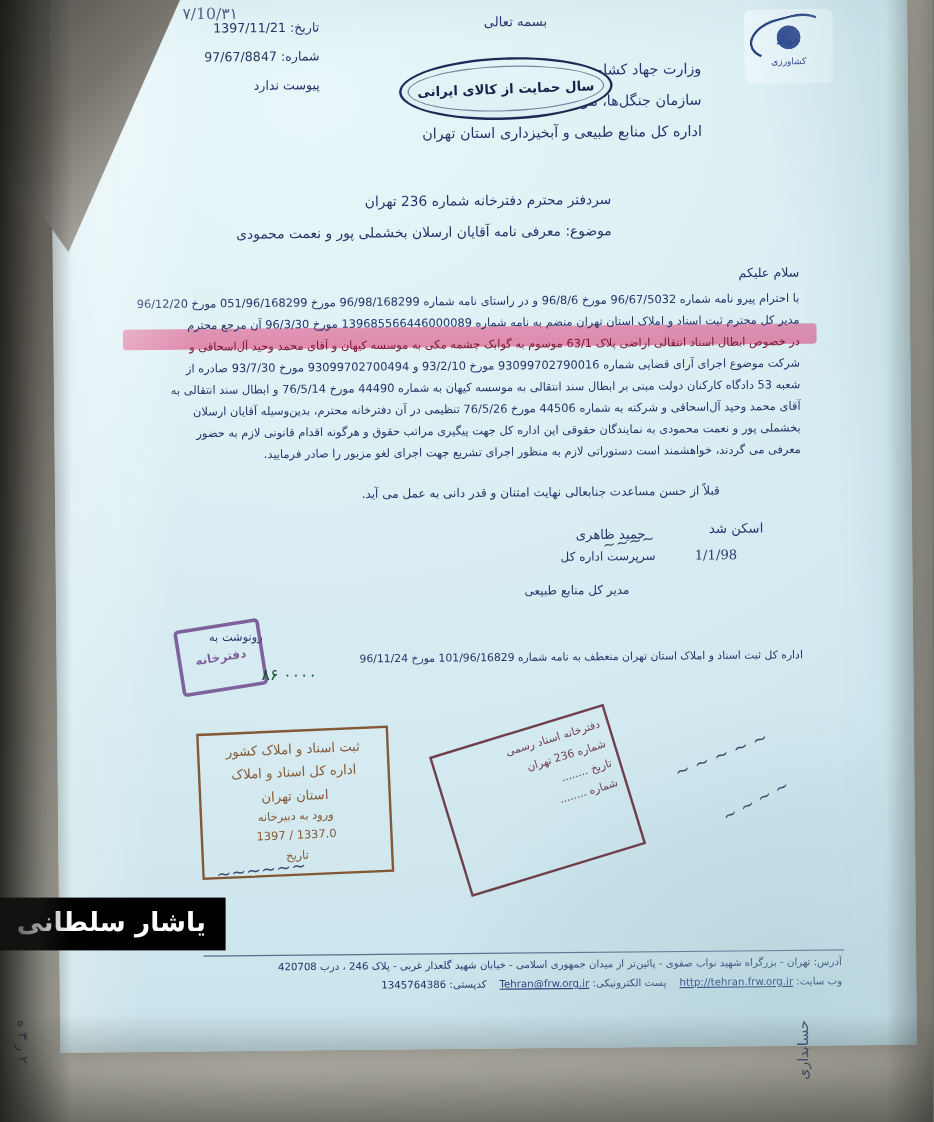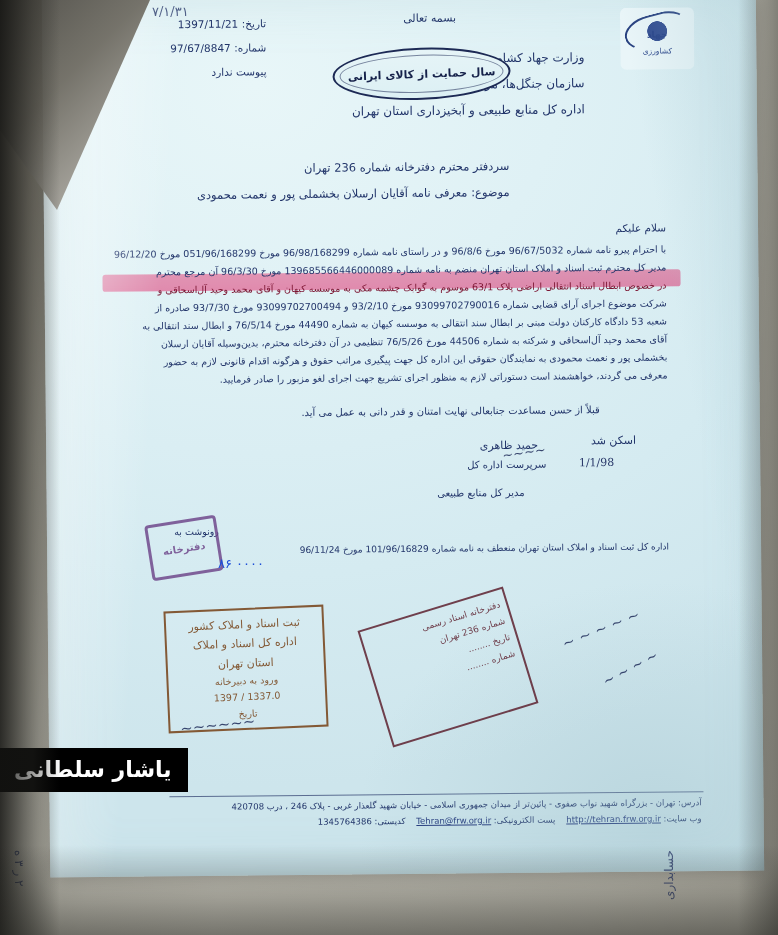--- a/index.html
+++ b/index.html
@@ -240,21 +240,21 @@
     font-family: "DejaVu Serif", "Liberation Serif", serif;
     white-space: nowrap;
     opacity: .8;
   }
   .rot90 { transform: rotate(-90deg); transform-origin: 0 0; }
   .rot270 { transform: rotate(90deg); transform-origin: 0 0; }
 
   .dots {
     position: absolute;
     letter-spacing: 2px;
-    color: #1d4ed8;
+    color: #14532d;
   }
 </style>
 </head>
 <body>
 
 <div id="photo">
 
   <div class="desk"></div>
 
   <div class="sheet">
@@ -361,21 +361,21 @@
     <div>دفترخانه اسناد رسمی</div>
     <div>شماره 236 تهران</div>
     <div>تاریخ ........</div>
     <div>شماره ........</div>
   </div>
 
   <div class="scrawl" style="left:560px; top:620px; font-size:15px; transform:rotate(-22deg);">~ ~ ~ ~ ~</div>
   <div class="scrawl" style="left:600px; top:660px; font-size:14px; transform:rotate(-28deg);">~ ~ ~ ~</div>
   <div class="scrawl" style="left:180px; top:716px; font-size:15px; transform:rotate(-6deg);">~~~~~~</div>
 
-  <div class="edge-ink" style="left:152px; top:4px; font-size:13px;">۷/۱/۳۱</div>
+  <div class="edge-ink" style="left:152px; top:4px; font-size:13px;">۷/10/۳۱</div>
   <div class="edge-ink rot270" style="left:26px; top:850px; font-size:12px;">۲ ر ۳ ه</div>
   <div class="edge-ink rot90" style="left:662px; top:900px; font-size:12px;">حسابداری</div>
 
   <div class="namebar">
     <span>یاشار سلطانی</span>
   </div>
 
   <div class="desk-shadow-left"></div>
   <div class="desk-shadow-right"></div>
   <div class="desk-shadow-bottom"></div>

